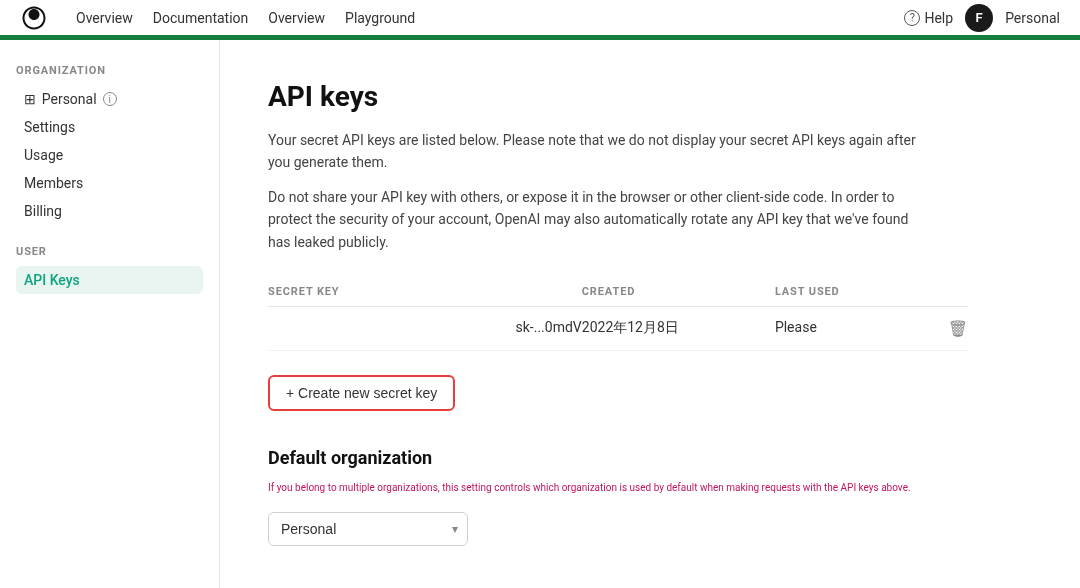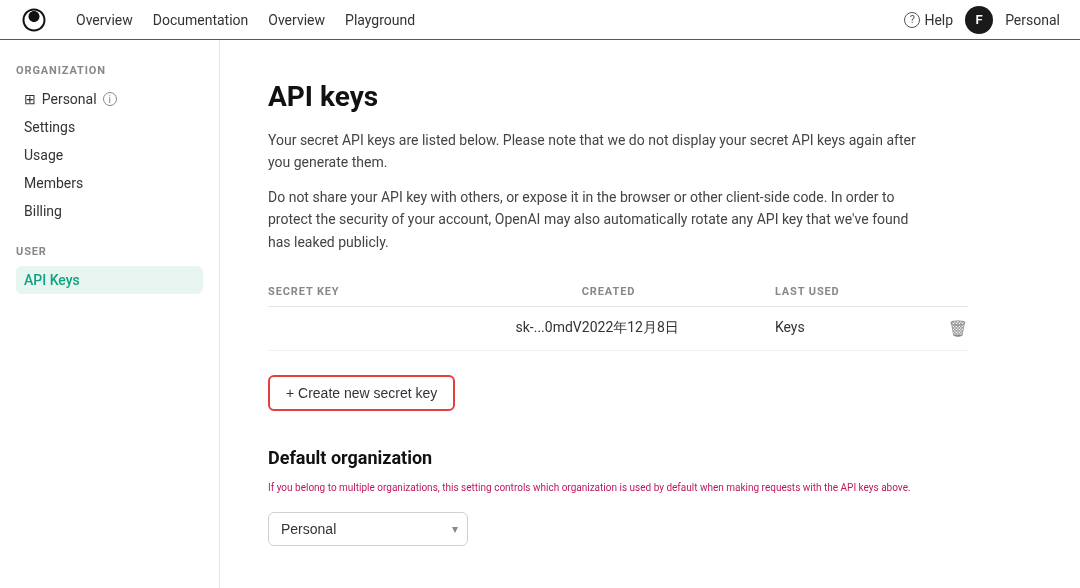--- a/index.html
+++ b/index.html
@@ -1,21 +1,21 @@
 <!DOCTYPE html>
 <html><head>
   <meta charset="utf-8">
   <style>
     * { box-sizing: border-box; margin: 0; padding: 0; }
     body { font-family: -apple-system, BlinkMacSystemFont, 'Segoe UI', Roboto, sans-serif; font-size: 14px; color: #333; background: #fff; }
 
     
     .topnav {
       display: flex; align-items: center; height: 40px;
-      border-bottom: 1px solid #15803d; padding: 0 20px;
+      border-bottom: 5px solid #15803d; padding: 0 20px;
       gap: 24px;
     }
     .topnav-logo { width: 28px; height: 28px; margin-right: 4px; }
     .topnav-logo svg { width: 28px; height: 28px; }
     .topnav-links { display: flex; gap: 20px; flex: 1; }
     .topnav-link { font-size: 14px; color: #333; text-decoration: none; cursor: pointer; }
     .topnav-right { display: flex; align-items: center; gap: 12px; margin-left: auto; }
     .topnav-help { display: flex; align-items: center; gap: 4px; font-size: 14px; color: #333; cursor: pointer; }
     .topnav-avatar {
       width: 28px; height: 28px; border-radius: 50%;
@@ -160,21 +160,21 @@
           <th class="col-key">SECRET KEY</th>
           <th class="col-created">CREATED</th>
           <th class="col-lastused">LAST USED</th>
           <th class="col-action"></th>
         </tr>
       </thead>
       <tbody>
         <tr>
           <td class="col-key">sk-...0mdV</td>
           <td class="col-created">2022年12月8日</td>
-          <td class="col-lastused">Keys</td>
+          <td class="col-lastused">Please</td>
           <td class="col-action">
             <span class="delete-icon">🗑</span>
           </td>
         </tr>
       </tbody>
     </table>
 
     
     <div class="create-btn-wrap">
       <button class="create-btn">+ Create new secret key</button>

